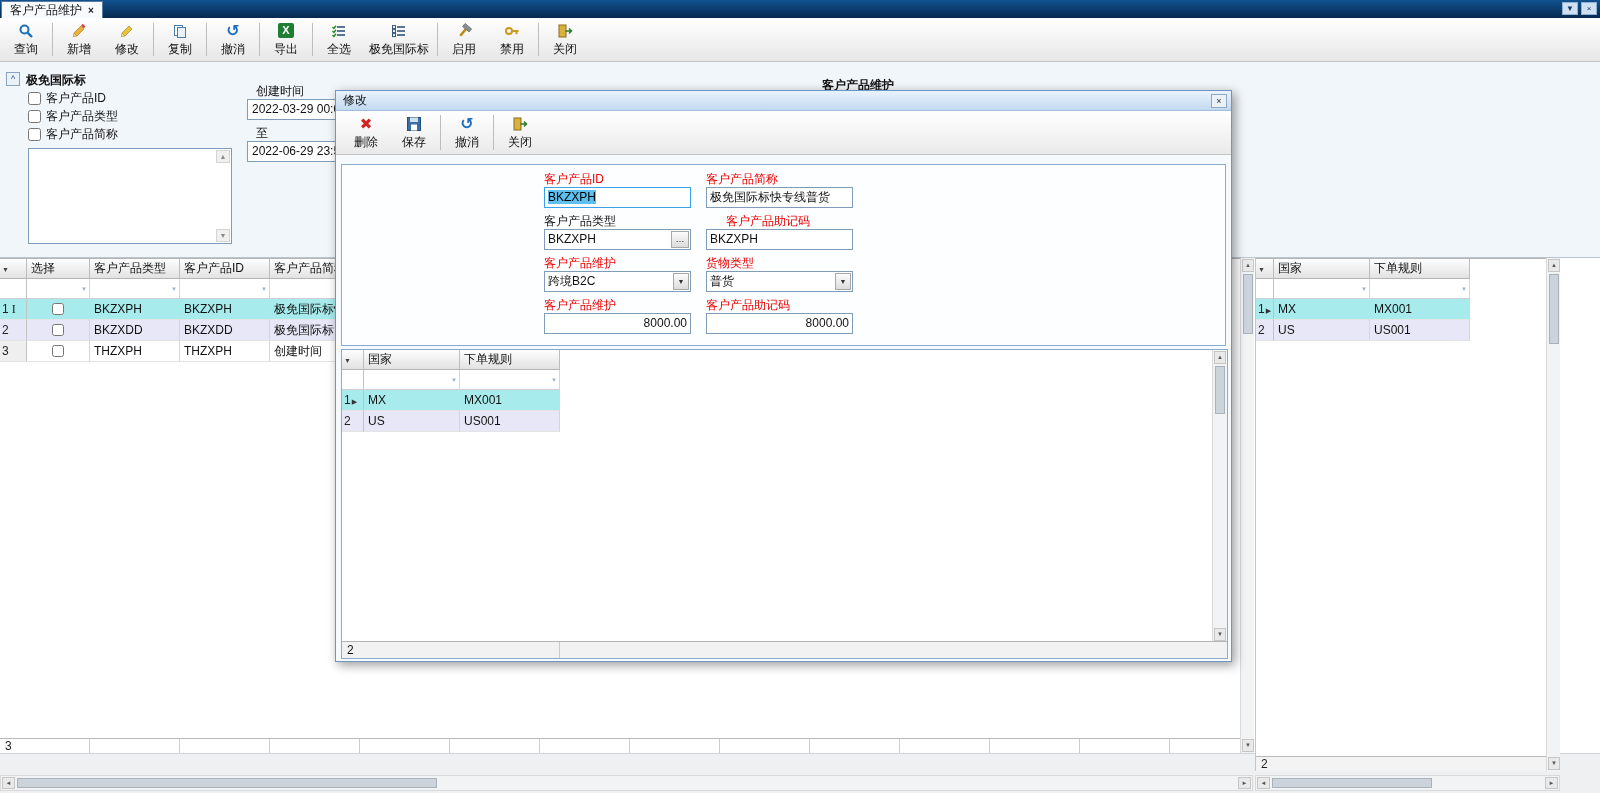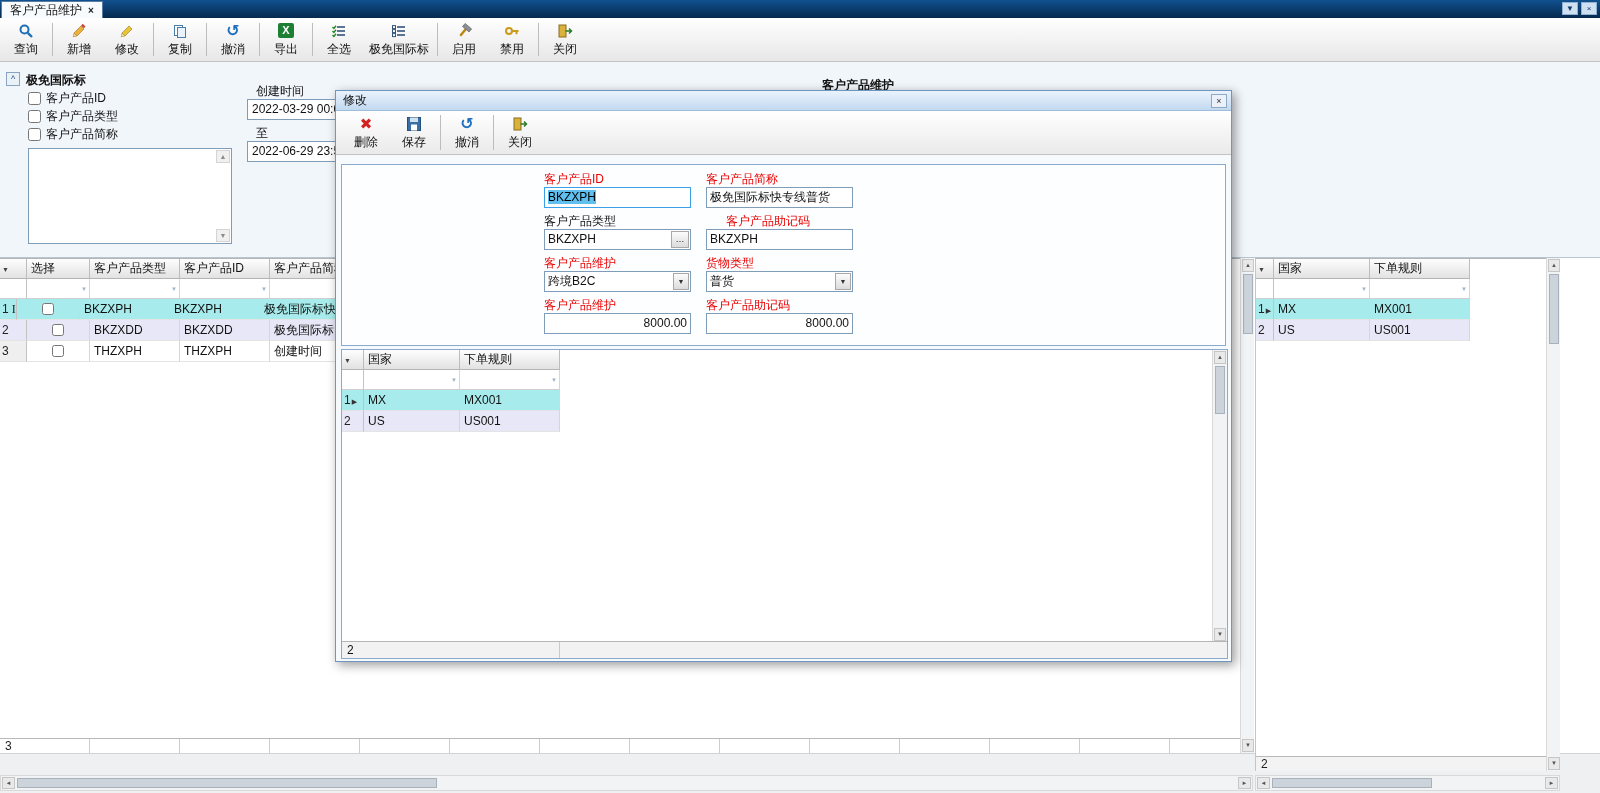--- a/index.html
+++ b/index.html
@@ -263,21 +263,21 @@
           <span class="fv">▼</span>
         </div>
       <div class="gc" style="width:90px">
           <span class="fv">▼</span>
         </div>
       <div class="gc" style="width:90px">
           <span class="fv">▼</span>
         </div>
     </div>
     <div class="g-row row-sel">
-      <div class="gc ind" style="width:17px"><span>1</span><span class="ibeam">I</span></div>
+      <div class="gc ind" style="width:27px"><span>1</span><span class="ibeam">I</span></div>
       <div class="gc" style="width:63px;text-align:center"><input type="checkbox" style="width: 12px; height: 12px; vertical-align: -2px;"></div>
       <div class="gc" style="width:90px">BKZXPH</div>
       <div class="gc" style="width:90px">BKZXPH</div>
       <div class="gc" style="width:90px">极免国际标快专线普货</div>
     </div>
     <div class="g-row row-alt">
       <div class="gc ind" style="width:27px">2</div>
       <div class="gc" style="width:63px;text-align:center"><input type="checkbox" style="width: 12px; height: 12px; vertical-align: -2px;"></div>
       <div class="gc" style="width:90px">BKZXDD</div>
       <div class="gc" style="width:90px">BKZXDD</div>

